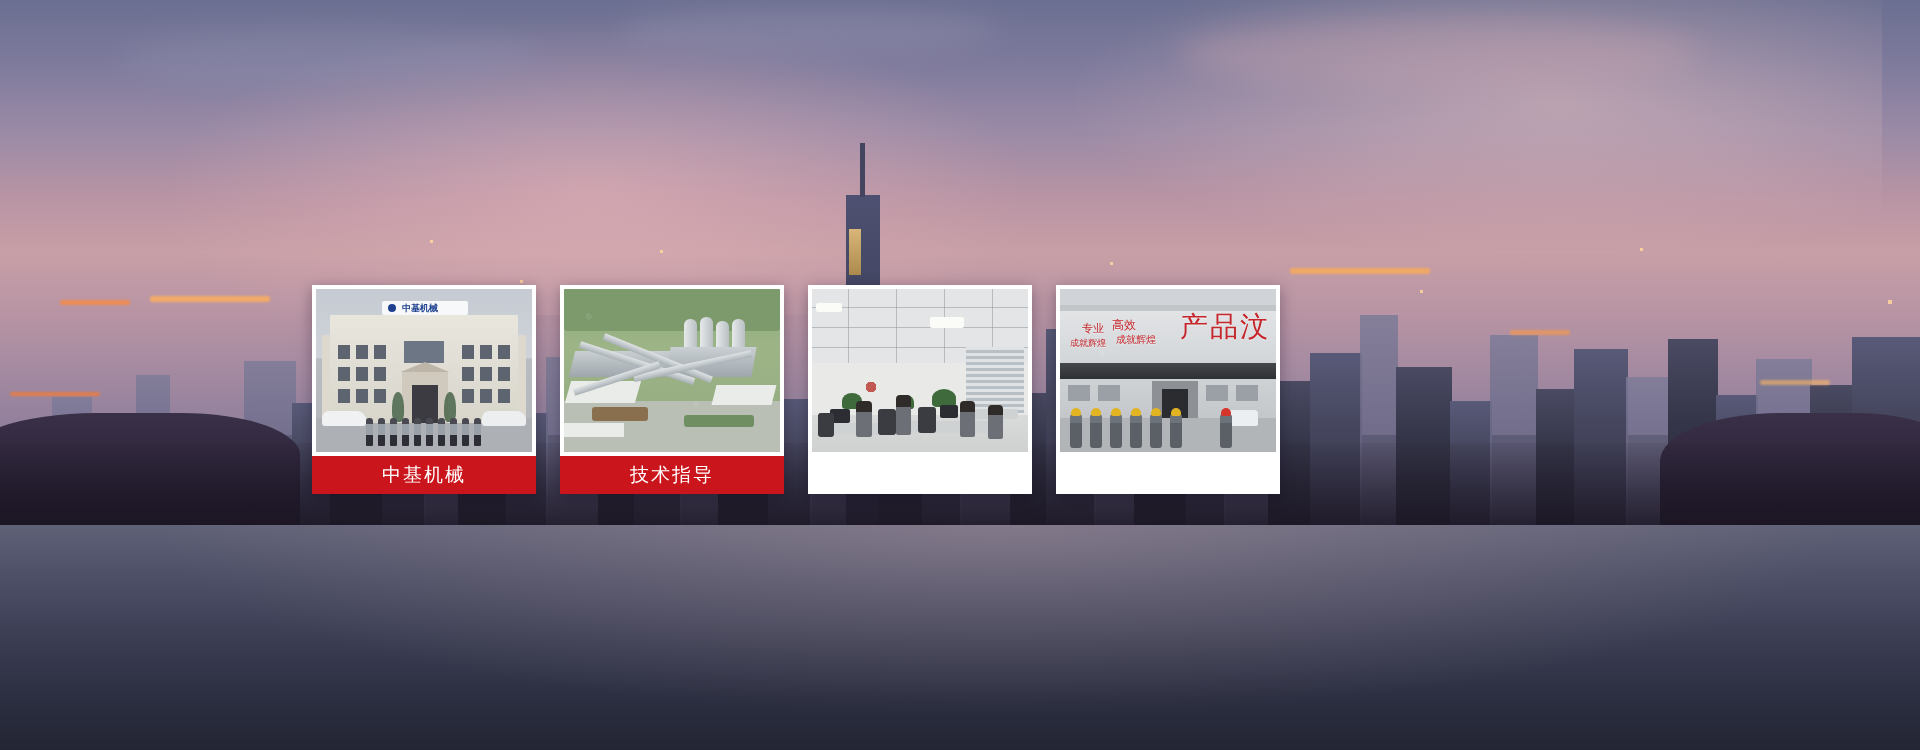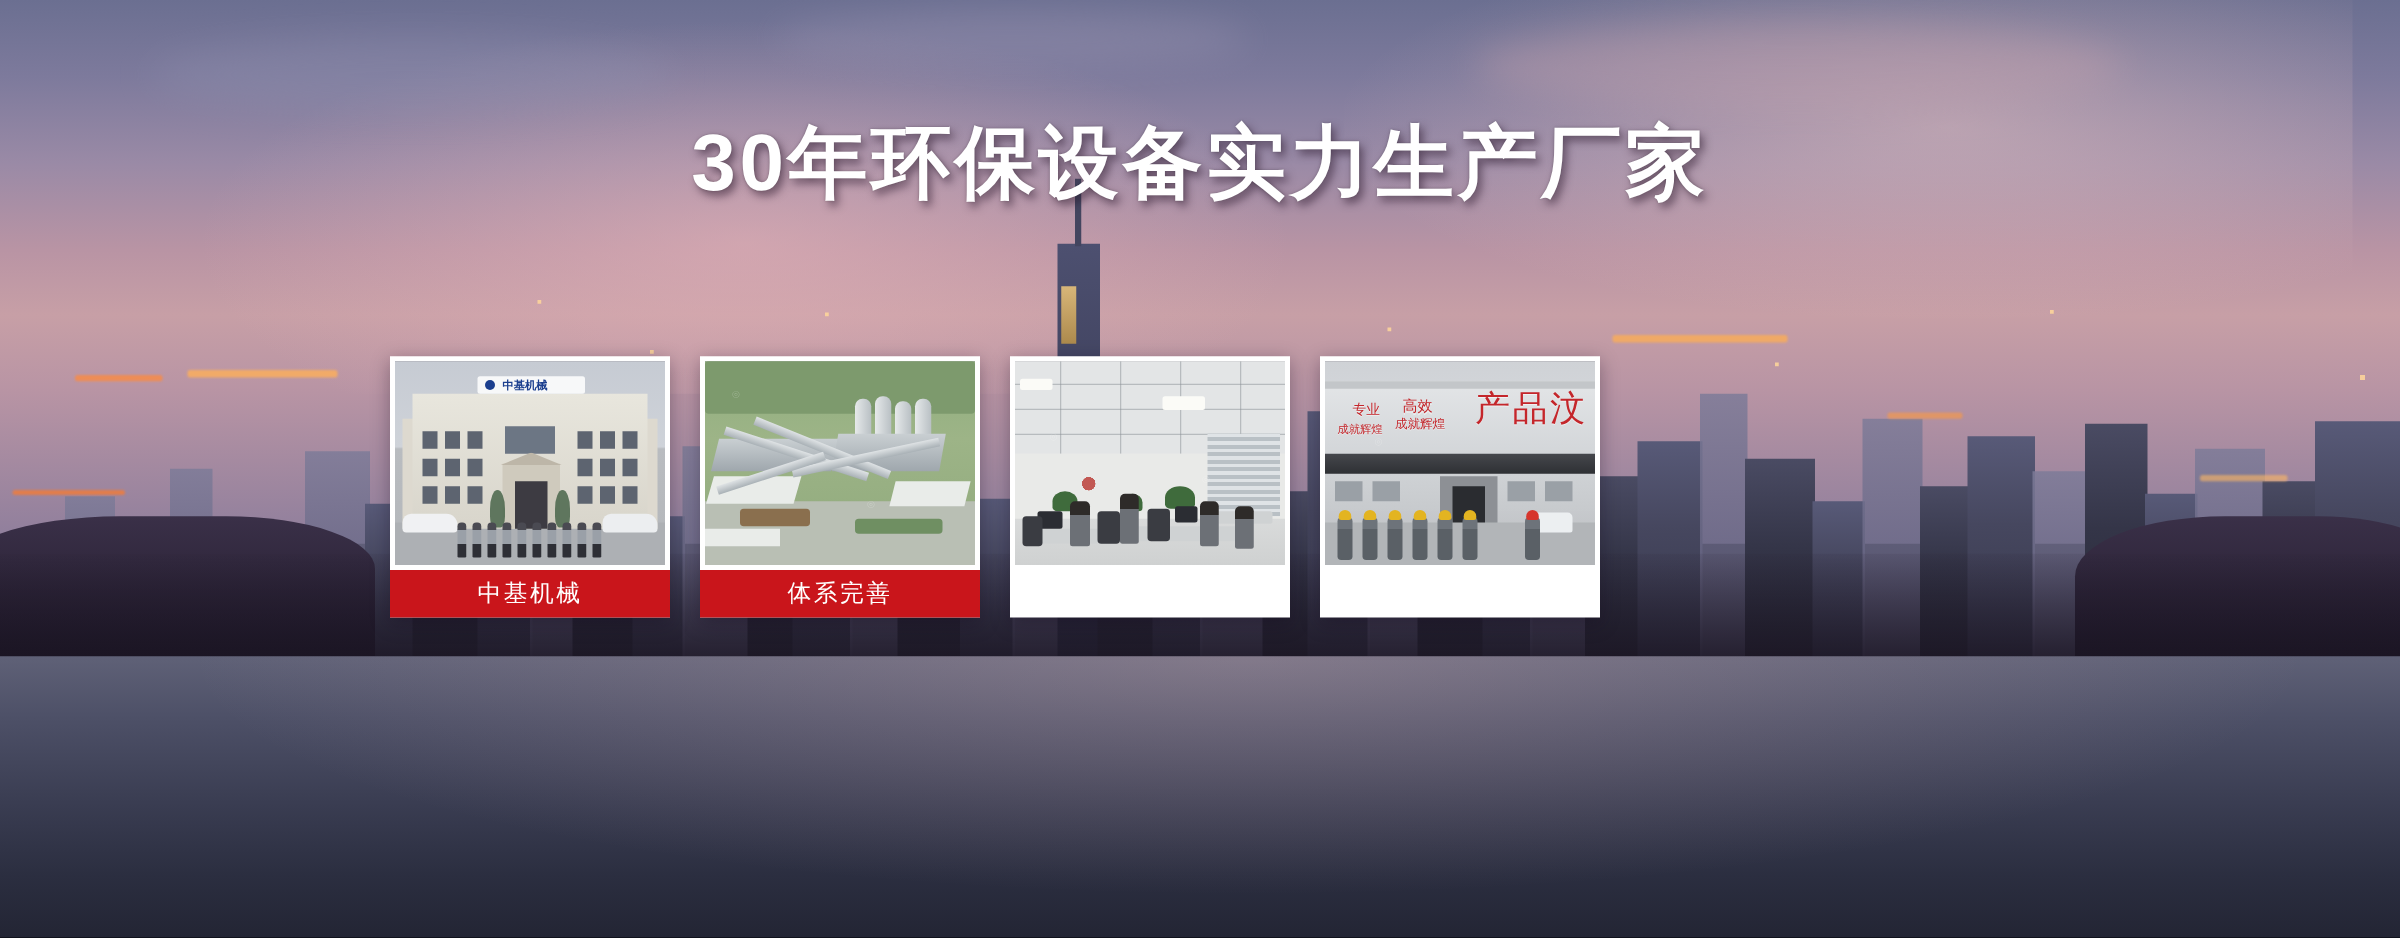--- a/index.html
+++ b/index.html
@@ -204,21 +204,20 @@
       <div class="lt" style="left:430px;top:240px;width:3px;height:3px;"></div>
       <div class="lt" style="left:520px;top:280px;width:3px;height:3px;"></div>
       <div class="lt" style="left:660px;top:250px;width:3px;height:3px;"></div>
       <div class="lt" style="left:1110px;top:262px;width:3px;height:3px;"></div>
       <div class="lt" style="left:1420px;top:290px;width:3px;height:3px;"></div>
       <div class="lt" style="left:1640px;top:248px;width:3px;height:3px;"></div>
       <div class="lt" style="left:1888px;top:300px;width:4px;height:4px;"></div>
     </div>
   </div>
 
-  <div class="headline">30年环保设备实力生产厂家</div>
 
 
   <div class="cards">
 
     <div class="card">
       <div class="thumb">
         <div class="p1">
           <div class="ground"></div>
           <div class="wing" style="left:6px;"></div>
           <div class="wing" style="right:6px;"></div>
@@ -284,21 +283,21 @@
           <div class="belt" style="left:70px;top:86px;width:120px;transform:rotate(-12deg);"></div>
           <div class="belt" style="left:10px;top:100px;width:90px;transform:rotate(-18deg);"></div>
           <div class="slab" style="left:150px;top:96px;width:60px;height:20px;transform:skewX(-14deg);"></div>
           <div class="grn" style="left:28px;top:118px;width:56px;height:14px;background:#8a6f4e;"></div>
           <div class="grn" style="left:120px;top:126px;width:70px;height:12px;background:#6f8f62;"></div>
           <div class="slab" style="left:0;top:134px;width:60px;height:14px;"></div>
         </div>
         <span class="wm" style="left:22px;top:22px;">⌾</span>
         <span class="wm" style="left:130px;top:110px;">⌾</span>
       </div>
-      <div class="cap">体系完善</div>
+      <div class="cap">技术指导</div>
     </div>
 
     <div class="card">
       <div class="thumb">
         <div class="p3">
           <div class="ceil"></div>
           <div class="grid" style="left:0;top:18px;width:100%;height:1px;"></div>
           <div class="grid" style="left:0;top:38px;width:100%;height:1px;"></div>
           <div class="grid" style="left:0;top:58px;width:100%;height:1px;"></div>
           <div class="grid" style="left:36px;top:0;width:1px;height:74px;"></div>
@@ -330,21 +329,21 @@
         <span class="wm" style="left:150px;top:90px;">⌾</span>
       </div>
     </div>
 
     <div class="card">
       <div class="thumb">
         <div class="p4">
           <div class="hall"></div>
           <div class="ridge"></div>
           <div class="redtxt" style="right:6px;top:24px;font-size:28px;letter-spacing:2px;">产品汶</div>
-          <div class="redtxt" style="left:62px;top:30px;font-size:12px;">高效</div>
+          <div class="redtxt" style="left:52px;top:30px;font-size:12px;">高效</div>
           <div class="redtxt" style="left:56px;top:46px;font-size:10px;">成就辉煌</div>
           <div class="redtxt" style="left:22px;top:34px;font-size:11px;">专业</div>
           <div class="redtxt" style="left:10px;top:50px;font-size:9px;">成就辉煌</div>
           <div class="strip"></div>
           <div class="win4" style="left:8px;top:96px;width:22px;height:16px;"></div>
           <div class="win4" style="left:38px;top:96px;width:22px;height:16px;"></div>
           <div class="win4" style="left:146px;top:96px;width:22px;height:16px;"></div>
           <div class="win4" style="left:176px;top:96px;width:22px;height:16px;"></div>
           <div class="gate">
               <i></i>

